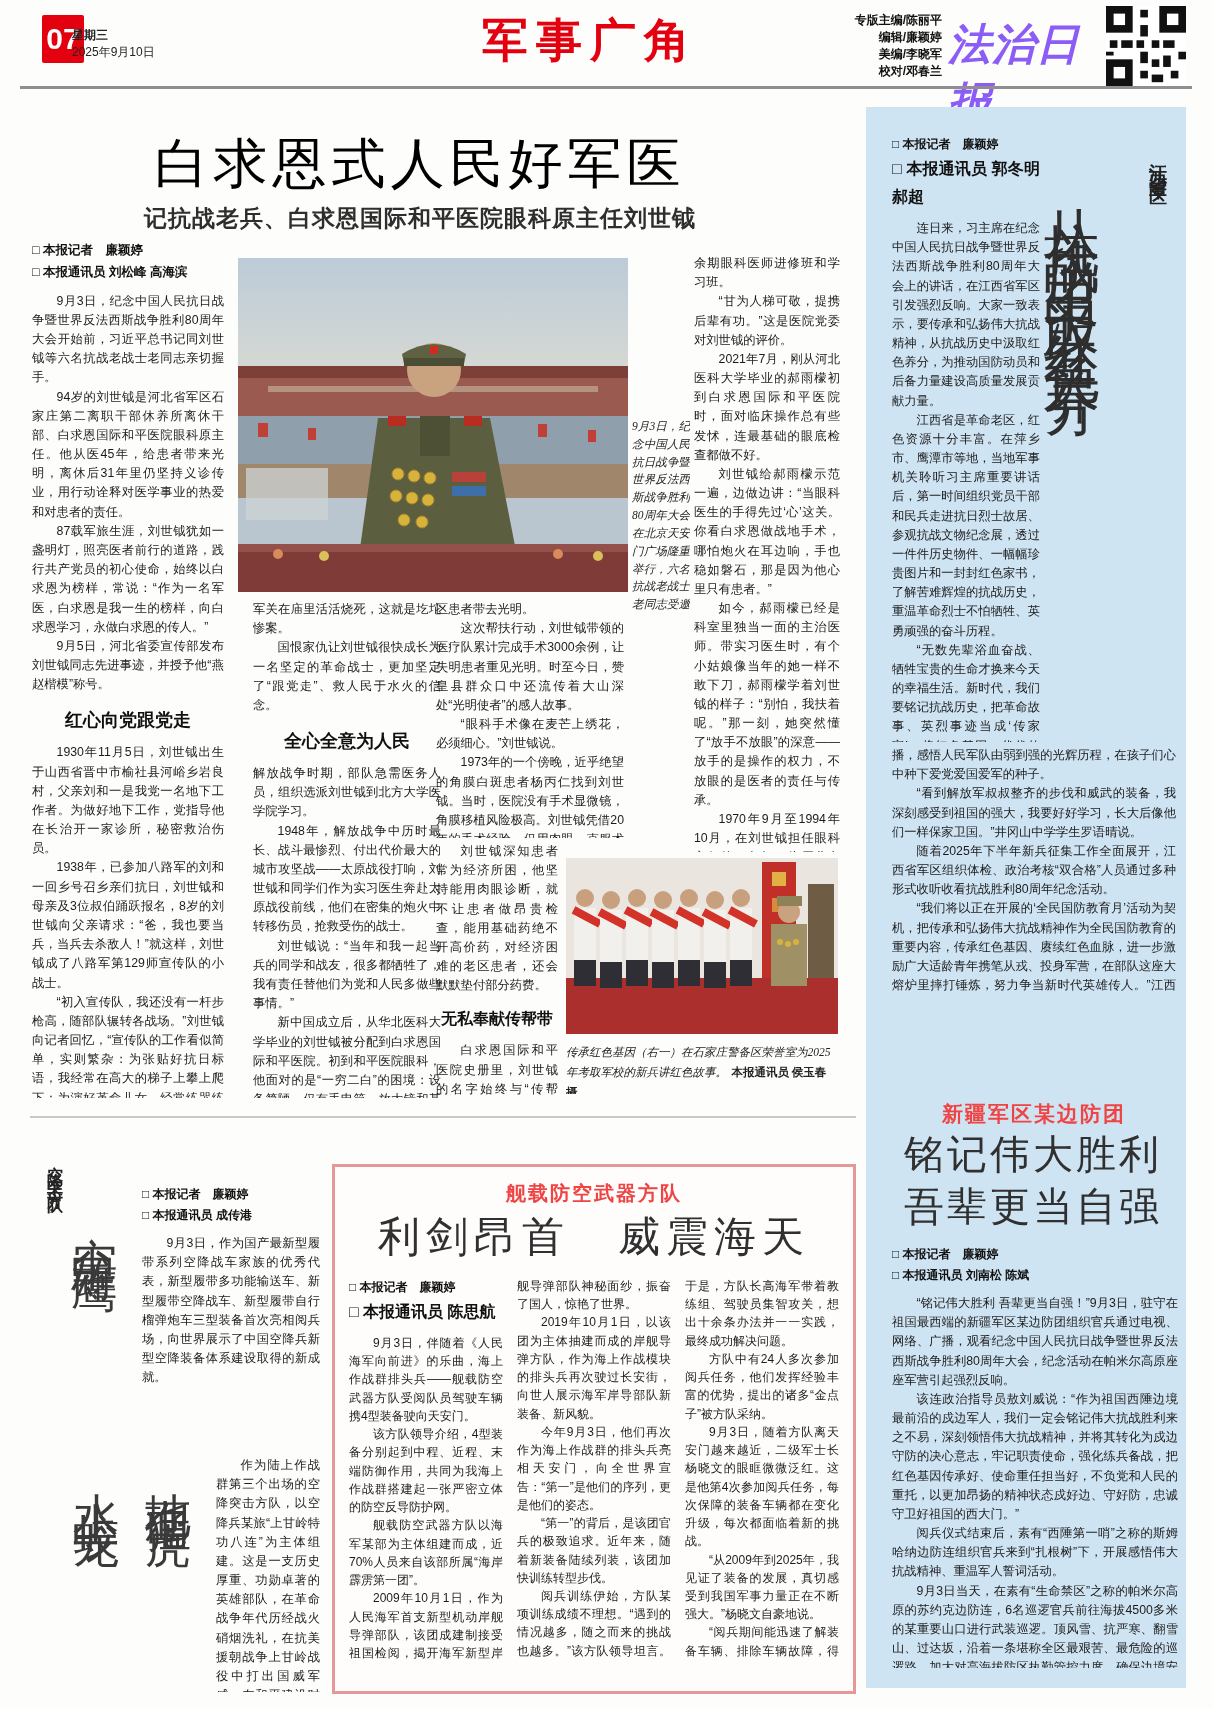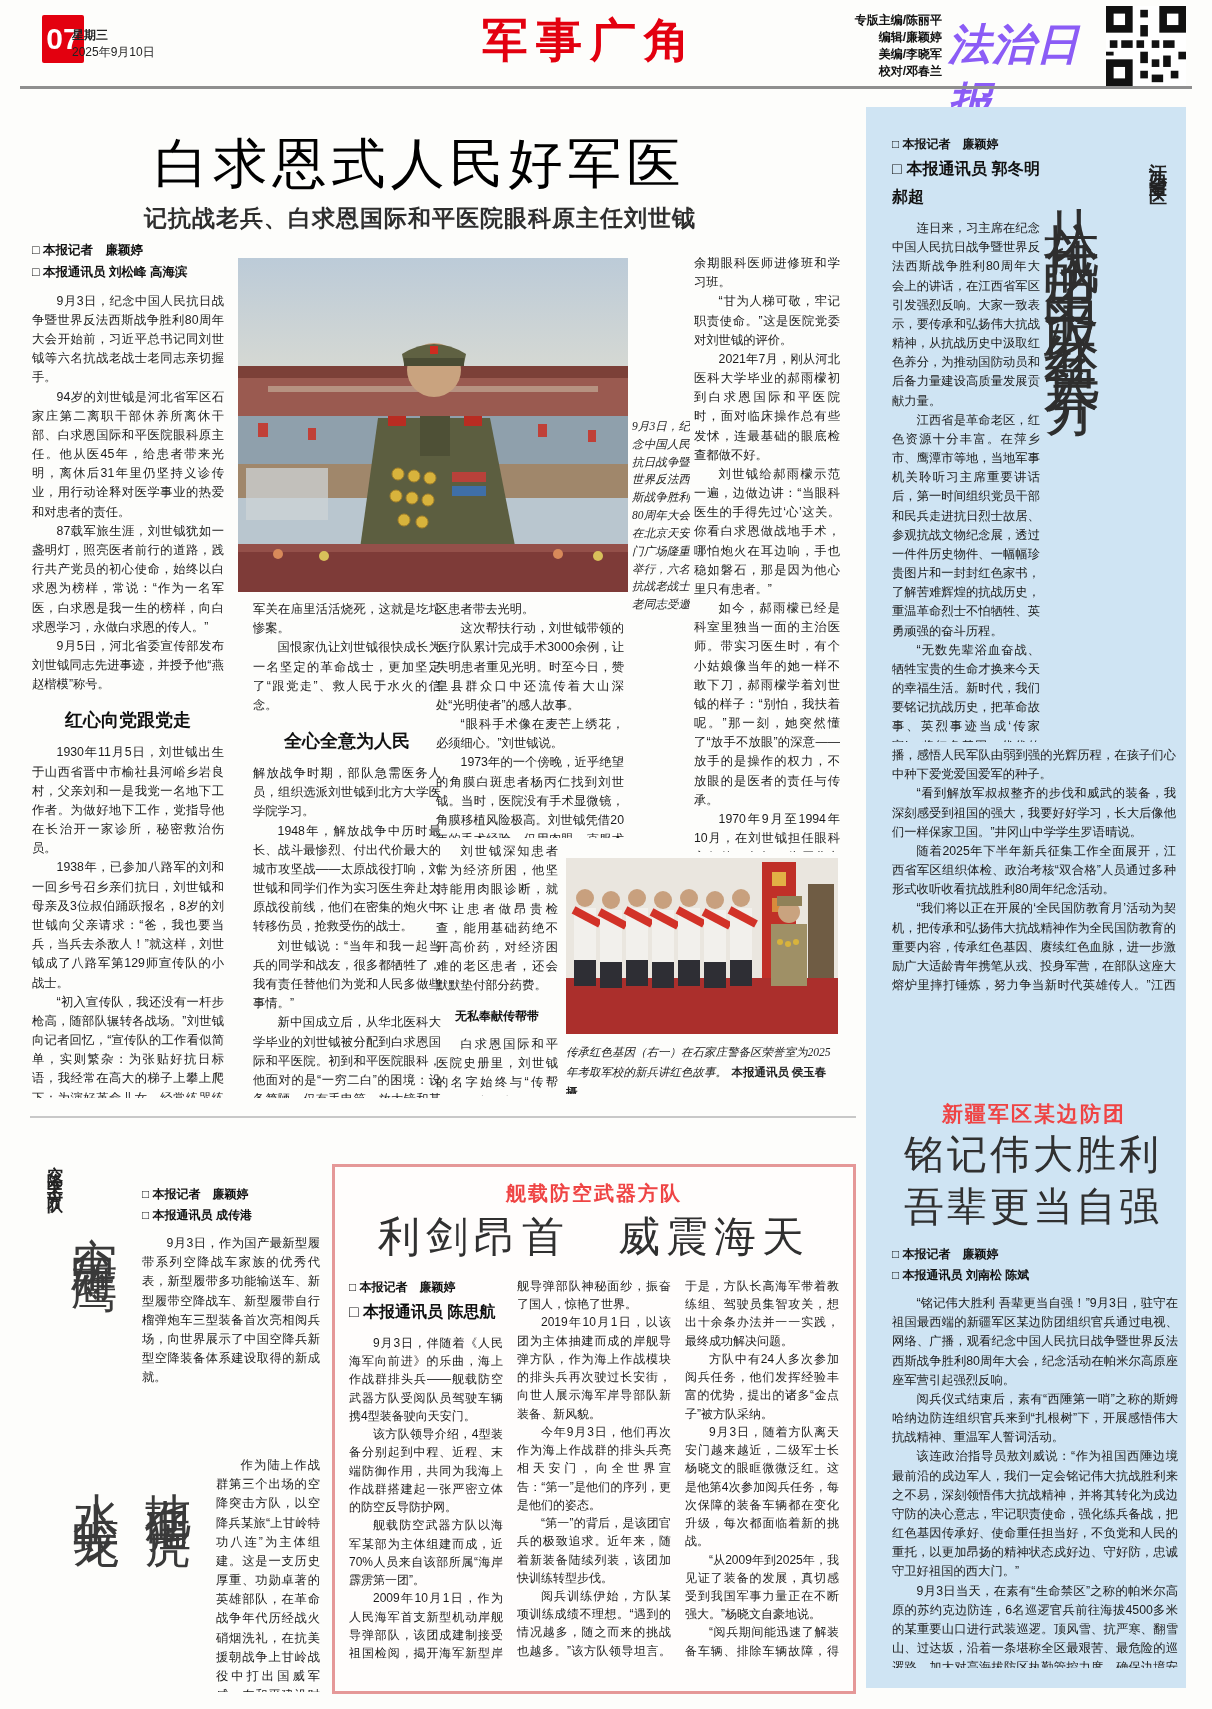--- a/index.html
+++ b/index.html
@@ -183,30 +183,30 @@
         <p>这次帮扶行动，刘世钺带领的医疗队累计完成手术3000余例，让失明患者重见光明。时至今日，赞皇县群众口中还流传着大山深处“光明使者”的感人故事。</p>
         <p>“眼科手术像在麦芒上绣花，必须细心。”刘世钺说。</p>
         <p>1973年的一个傍晚，近乎绝望的角膜白斑患者杨丙仁找到刘世钺。当时，医院没有手术显微镜，角膜移植风险极高。刘世钺凭借20年的手术经验，仅用肉眼，克服术中患者眼球意外移动等重重困难，经过两个多小时成功完成角膜移植，让杨丙仁重获光明。</p>
       </div>
   </div>
 
   <div class="abs col clip" style="left:436px;top:842px;width:122px;height:254px;">
     <div>
         <p>刘世钺深知患者常为经济所困，他坚持能用肉眼诊断，就不让患者做昂贵检查，能用基础药绝不开高价药，对经济困难的老区患者，还会默默垫付部分药费。</p>
       </div>
-    <h3 class="sec" style="font-size:12px">无私奉献传帮带</h3>
+    <h3 class="sec" style="font-size:16px">无私奉献传帮带</h3>
     <div>
         <p>白求恩国际和平医院史册里，刘世钺的名字始终与“传帮带”三个字紧密相连。</p>
       </div>
   </div>
 
   <div class="abs col clip" style="left:694px;top:254px;width:146px;height:598px;">
     <div class="cont">
         <p>余期眼科医师进修班和学习班。</p>
-        <p>“甘为人梯可敬，牢记职责使命。”这是医院党委对刘世钺的评价。</p>
+        <p>“甘为人梯可敬，提携后辈有功。”这是医院党委对刘世钺的评价。</p>
         <p>2021年7月，刚从河北医科大学毕业的郝雨檬初到白求恩国际和平医院时，面对临床操作总有些发怵，连最基础的眼底检查都做不好。</p>
         <p>刘世钺给郝雨檬示范一遍，边做边讲：“当眼科医生的手得先过‘心’这关。你看白求恩做战地手术，哪怕炮火在耳边响，手也稳如磐石，那是因为他心里只有患者。”</p>
         <p>如今，郝雨檬已经是科室里独当一面的主治医师。带实习医生时，有个小姑娘像当年的她一样不敢下刀，郝雨檬学着刘世钺的样子：“别怕，我扶着呢。”那一刻，她突然懂了“放手不放眼”的深意——放手的是操作的权力，不放眼的是医者的责任与传承。</p>
         <p>1970年9月至1994年10月，在刘世钺担任眼科主任的24年间，为原北京军区及华北五省培养出200余名技术过硬、素质全面的眼科技术骨干：累计开展新业务、创新新技术100余项，研究科研课题10余项，斩获科研奖17个，多项成果直接运用于临床诊疗规范，让无数患者受益。</p>
       </div>
   </div>
 
   <div class="ph" style="left:566px;top:858px;width:272px;height:176px;">
     <svg width="272" height="176" viewBox="0 0 272 176">
       <rect width="272" height="176" fill="#eae6df"></rect>
@@ -338,19 +338,19 @@
   </div>
 
   <div class="abs ckicker" style="left:892px;top:1100px;width:284px;font-size:21px;">新疆军区某边防团</div>
   <div class="abs ctitle" style="left:880px;top:1128px;width:306px;">铭记伟大胜利</div>
   <div class="abs ctitle" style="left:880px;top:1180px;width:306px;">吾辈更当自强</div>
   <div class="abs col clip" style="left:892px;top:1244px;width:286px;height:424px;">
     <div class="byline" style="font-size:12px">□ 本报记者　廉颖婷</div>
     <div class="byline" style="font-size:12px;margin-top:-8px">□ 本报通讯员 刘南松 陈斌</div>
     <div>
         <p>“铭记伟大胜利 吾辈更当自强！”9月3日，驻守在祖国最西端的新疆军区某边防团组织官兵通过电视、网络、广播，观看纪念中国人民抗日战争暨世界反法西斯战争胜利80周年大会，纪念活动在帕米尔高原座座军营引起强烈反响。</p>
+        <p>该连政治指导员敖刘威说：“作为祖国西陲边境最前沿的戍边军人，我们一定会铭记伟大抗战胜利来之不易，深刻领悟伟大抗战精神，并将其转化为戍边守防的决心意志，牢记职责使命，强化练兵备战，把红色基因传承好、使命重任担当好，不负党和人民的重托，以更加昂扬的精神状态戍好边、守好防，忠诚守卫好祖国的西大门。”</p>
         <p>阅兵仪式结束后，素有“西陲第一哨”之称的斯姆哈纳边防连组织官兵来到“扎根树”下，开展感悟伟大抗战精神、重温军人誓词活动。</p>
-        <p>该连政治指导员敖刘威说：“作为祖国西陲边境最前沿的戍边军人，我们一定会铭记伟大抗战胜利来之不易，深刻领悟伟大抗战精神，并将其转化为戍边守防的决心意志，牢记职责使命，强化练兵备战，把红色基因传承好、使命重任担当好，不负党和人民的重托，以更加昂扬的精神状态戍好边、守好防，忠诚守卫好祖国的西大门。”</p>
         <p>9月3日当天，在素有“生命禁区”之称的帕米尔高原的苏约克边防连，6名巡逻官兵前往海拔4500多米的某重要山口进行武装巡逻。顶风雪、抗严寒、翻雪山、过达坂，沿着一条堪称全区最艰苦、最危险的巡逻路，加大对高海拔防区执勤管控力度，确保边境安全稳定。</p>
       </div>
   </div>
 
 </div>
 
 </body></html>

